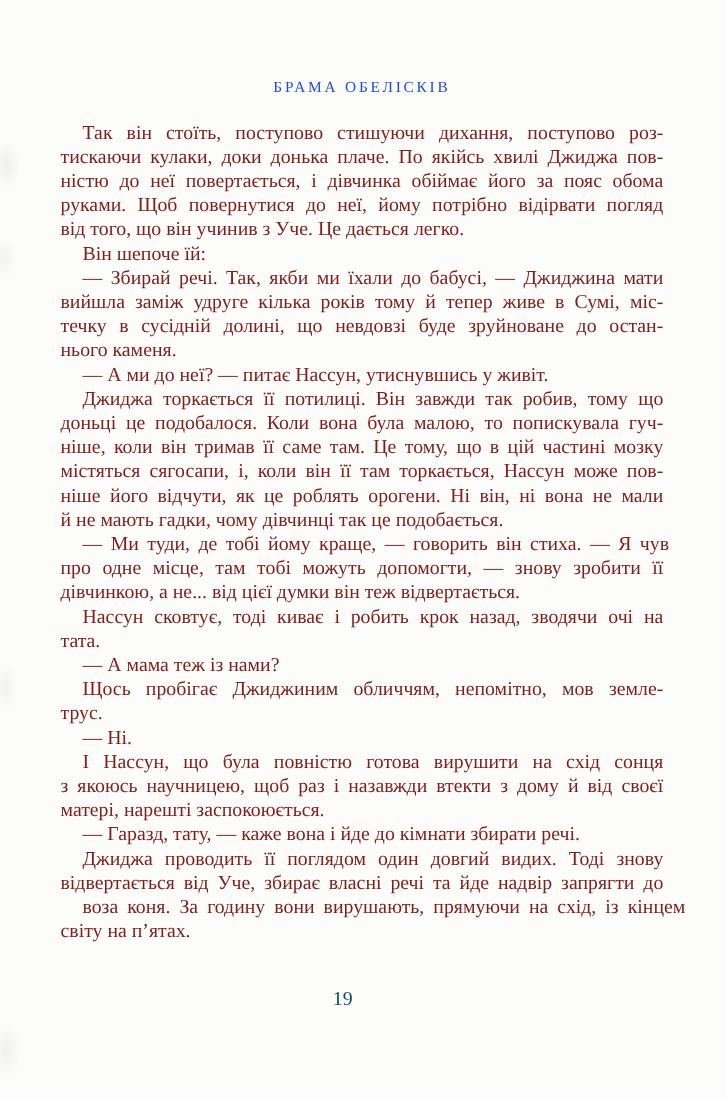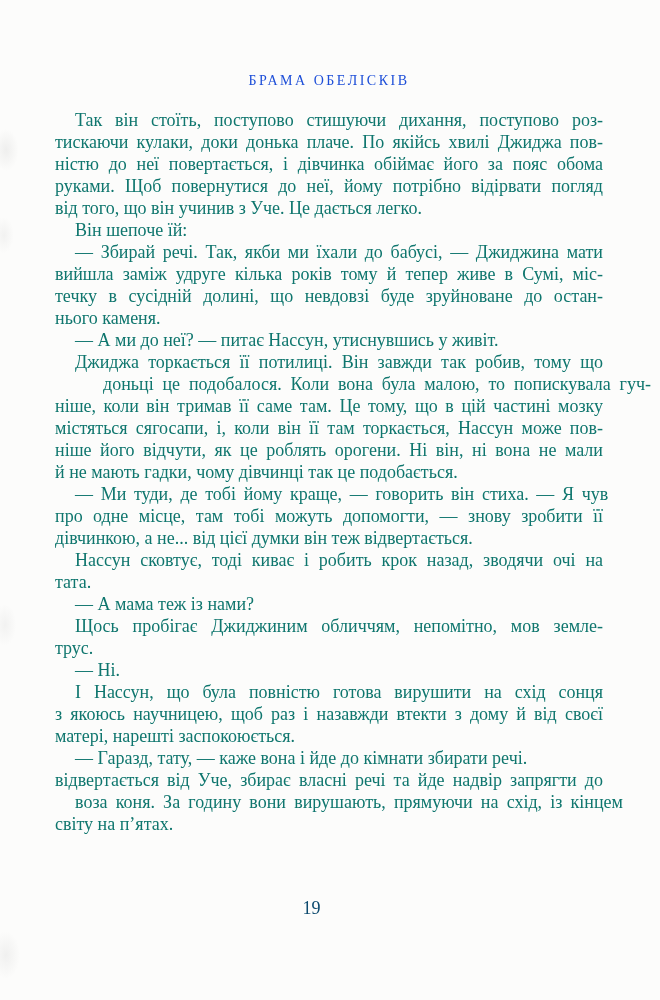--- a/index.html
+++ b/index.html
@@ -20,21 +20,21 @@
   .running-header{
     position:absolute;left:55px;top:72px;width:548px;
     text-align:center;
     font-size:14px;line-height:18px;
     letter-spacing:2.5px;
     color:#1d4ed8;
   }
   .text-block{
     position:absolute;left:55px;top:109px;width:548px;
     font-size:18px;line-height:22px;
-    color:#0f766e;
+    color:#7f1d1d;
   }
   .para{margin:0;padding:0;}
   .line{white-space:nowrap;height:22px;}
   .line.first{padding-left:20px;}
   .page-number{
     position:absolute;top:898px;left:55px;width:513px;
     text-align:center;
     font-size:18px;color:#0c4a6e;
   }
 </style>
@@ -58,21 +58,21 @@
       <div class="line first"><span style="word-spacing: 3.13778px; font-family: Liberation Serif, serif;">— Збирай речі. Так, якби ми їхали до бабусі, — Джиджина мати</span></div>
       <div class="line"><span style="word-spacing: 4.64347px;">вийшла заміж удруге кілька років тому й тепер живе в Сумі, міс-</span></div>
       <div class="line"><span style="word-spacing: 7.01215px;">течку в сусідній долині, що невдовзі буде зруйноване до остан-</span></div>
       <div class="line last"><span>нього каменя.</span></div>
     </div>
     <div class="para">
       <div class="line first last"><span>— А ми до неї? — питає Нассун, утиснувшись у живіт.</span></div>
     </div>
     <div class="para">
       <div class="line first"><span style="word-spacing: 4.73958px;">Джиджа торкається її потилиці. Він завжди так робив, тому що</span></div>
-      <div class="line"><span style="word-spacing: 4.35069px; margin-left: 48px;">доньці це подобалося. Коли вона була малою, то попискувала гуч-</span></div>
+      <div class="line"><span style="word-spacing: 4.35069px;">доньці це подобалося. Коли вона була малою, то попискувала гуч-</span></div>
       <div class="line"><span style="word-spacing: 3.07692px;">ніше, коли він тримав її саме там. Це тому, що в цій частині мозку</span></div>
       <div class="line"><span style="word-spacing: 3.73906px;">містяться сягосапи, і, коли він її там торкається, Нассун може пов-</span></div>
       <div class="line"><span style="word-spacing: 4.0599px;">ніше його відчути, як це роблять орогени. Ні він, ні вона не мали</span></div>
       <div class="line last"><span>й не мають гадки, чому дівчинці так це подобається.</span></div>
     </div>
     <div class="para">
       <div class="line first"><span style="word-spacing: 3.16226px;">— Ми туди, де тобі йому краще, — говорить він стиха. — Я чув</span></div>
       <div class="line"><span style="word-spacing: 5.96406px;">про одне місце, там тобі можуть допомогти, — знову зробити її</span></div>
       <div class="line last"><span>дівчинкою, а не... від цієї думки він теж відвертається.</span></div>
     </div>
@@ -92,19 +92,20 @@
     </div>
     <div class="para">
       <div class="line first"><span style="word-spacing: 8.39062px; text-align: right;">І Нассун, що була повністю готова вирушити на схід сонця</span></div>
       <div class="line"><span style="word-spacing: 3.65625px;">з якоюсь научницею, щоб раз і назавжди втекти з дому й від своєї</span></div>
       <div class="line last"><span>матері, нарешті заспокоюється.</span></div>
     </div>
     <div class="para">
       <div class="line first last"><span>— Гаразд, тату, — каже вона і йде до кімнати збирати речі.</span></div>
     </div>
     <div class="para">
+      <div class="line first"><span style="word-spacing: 6.44922px;">Джиджа проводить її поглядом один довгий видих. Тоді знову</span></div>
       <div class="line"><span style="word-spacing: 3.60781px;">відвертається від Уче, збирає власні речі та йде надвір запрягти до</span></div>
       <div class="line"><span style="word-spacing: 3.69687px; margin-left: 20px;">воза коня. За годину вони вирушають, прямуючи на схід, із кінцем</span></div>
       <div class="line last"><span>світу на п’ятах.</span></div>
     </div>
   </div>
 
 <div class="page-number">19</div>
 
 </body></html>

